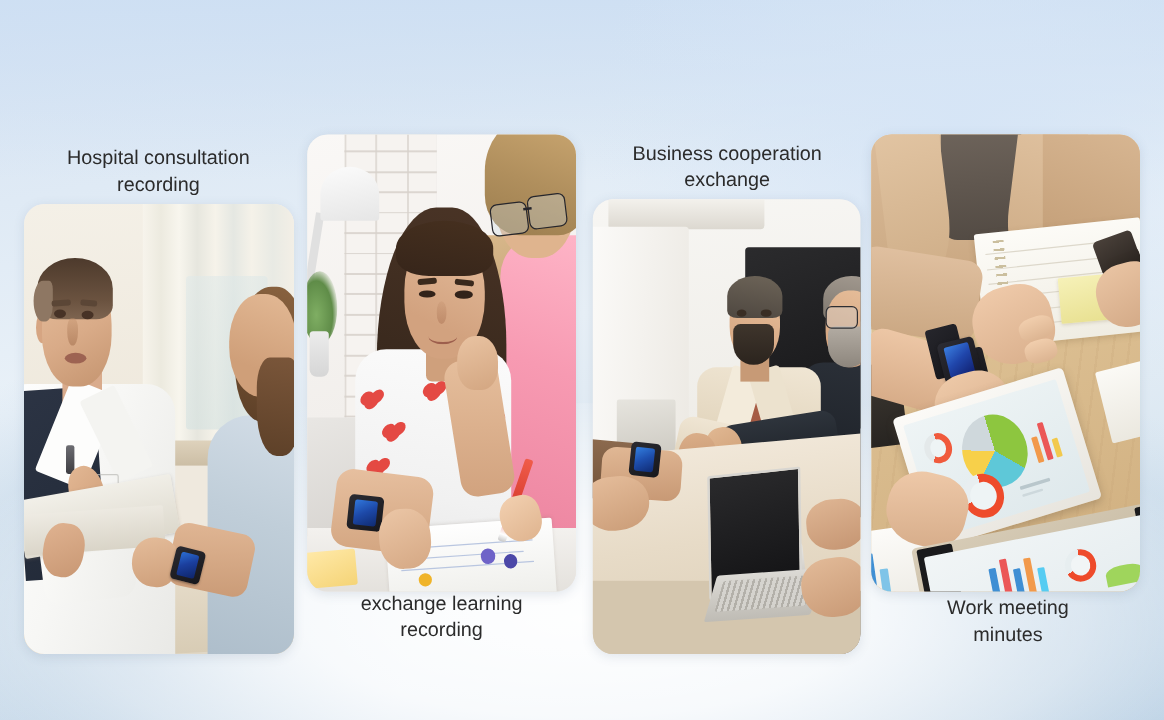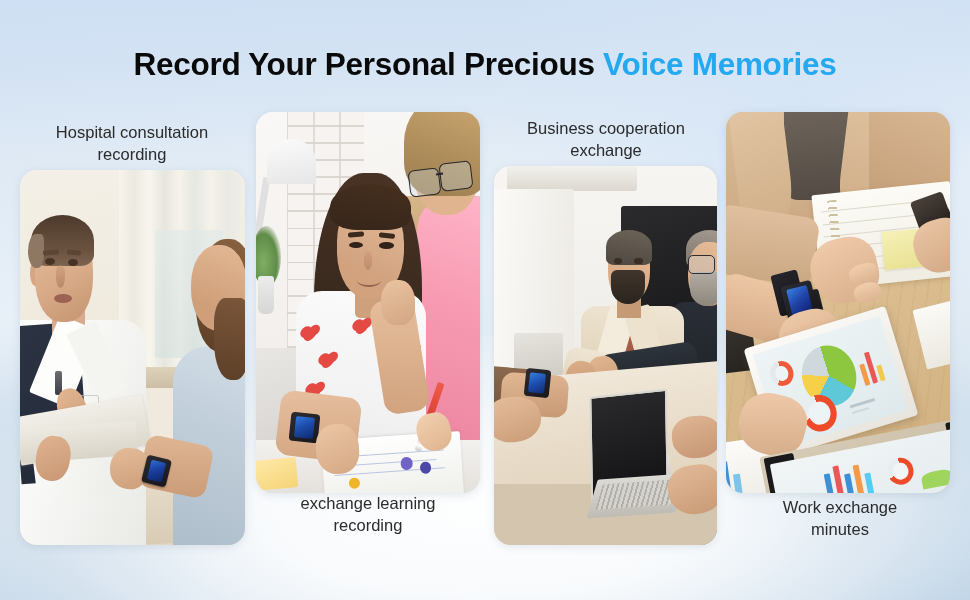--- a/index.html
+++ b/index.html
@@ -372,29 +372,28 @@
 
 <div class="stage">
 
   <div class="bg-base"></div>
   <div class="bg-top-band"></div>
   <div class="bg-glow-tr"></div>
   <div class="bg-corner-bl"></div>
   <div class="bg-corner-br"></div>
   <div class="bg-glow-center"></div>
 
-  <h1 class="headline"><span>Record Your Personal Precious </span><span class="accent">Voice Memories</span></h1>
 
   <div class="caption" id="cap1">Hospital consultation
 recording</div>
   <div class="caption" id="cap2">exchange learning
 recording</div>
   <div class="caption" id="cap3">Business cooperation
 exchange</div>
-  <div class="caption" id="cap4">Work exchange
+  <div class="caption" id="cap4">Work meeting
 minutes</div>
 
   <div class="card" id="card1">
     <div class="scene">
       <div class="s1-wall"></div>
       <div class="s1-curtain"></div>
       <div class="s1-win"></div>
       <div class="s1-ledge"></div>
       <div class="s1-wall2"></div>
       <div class="s1-floor"></div>

